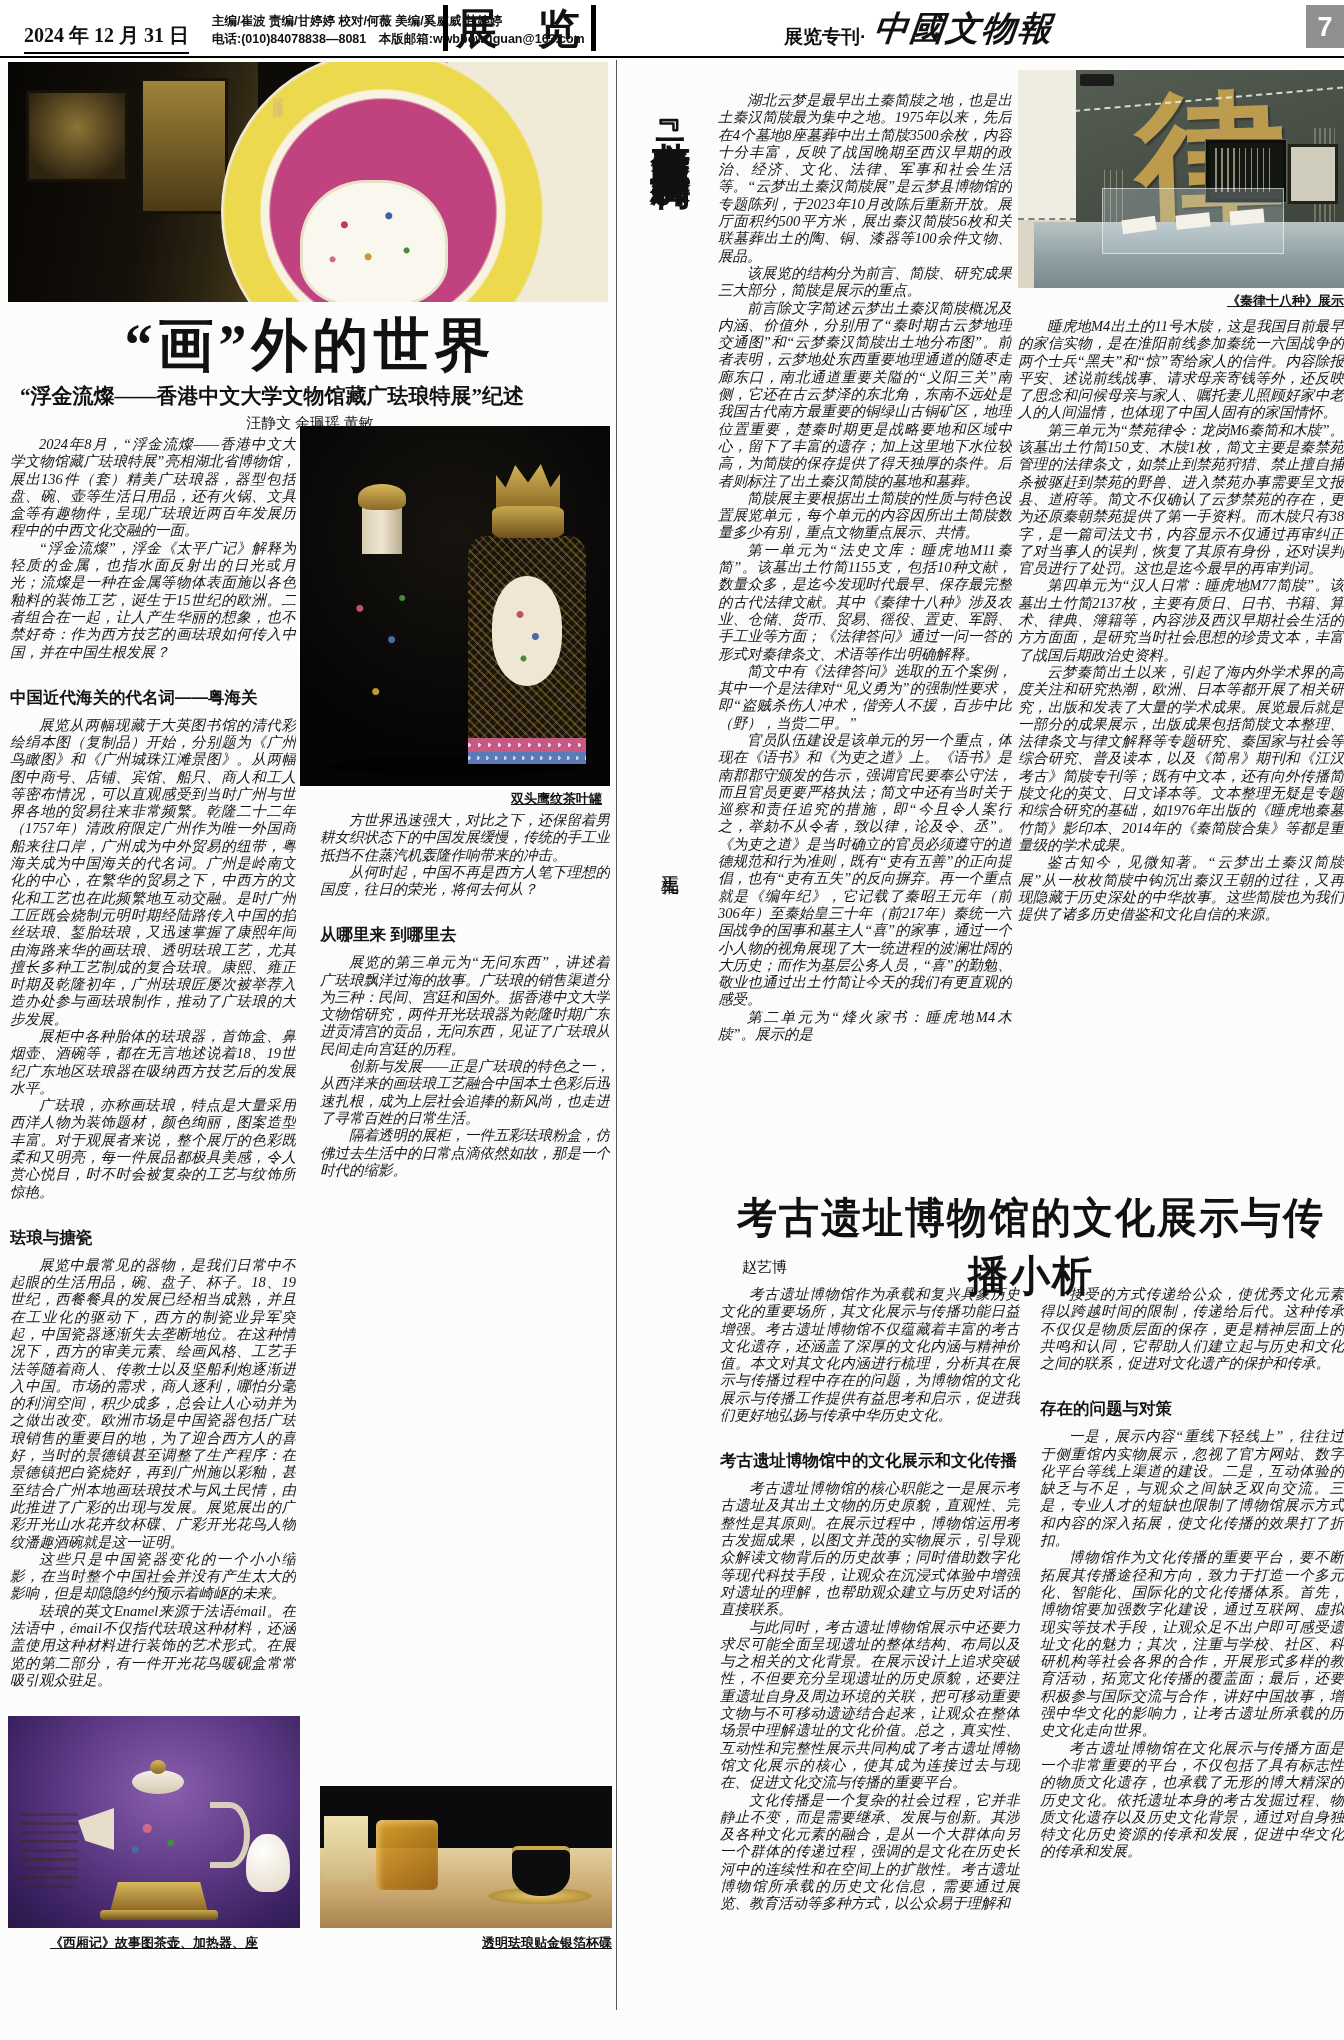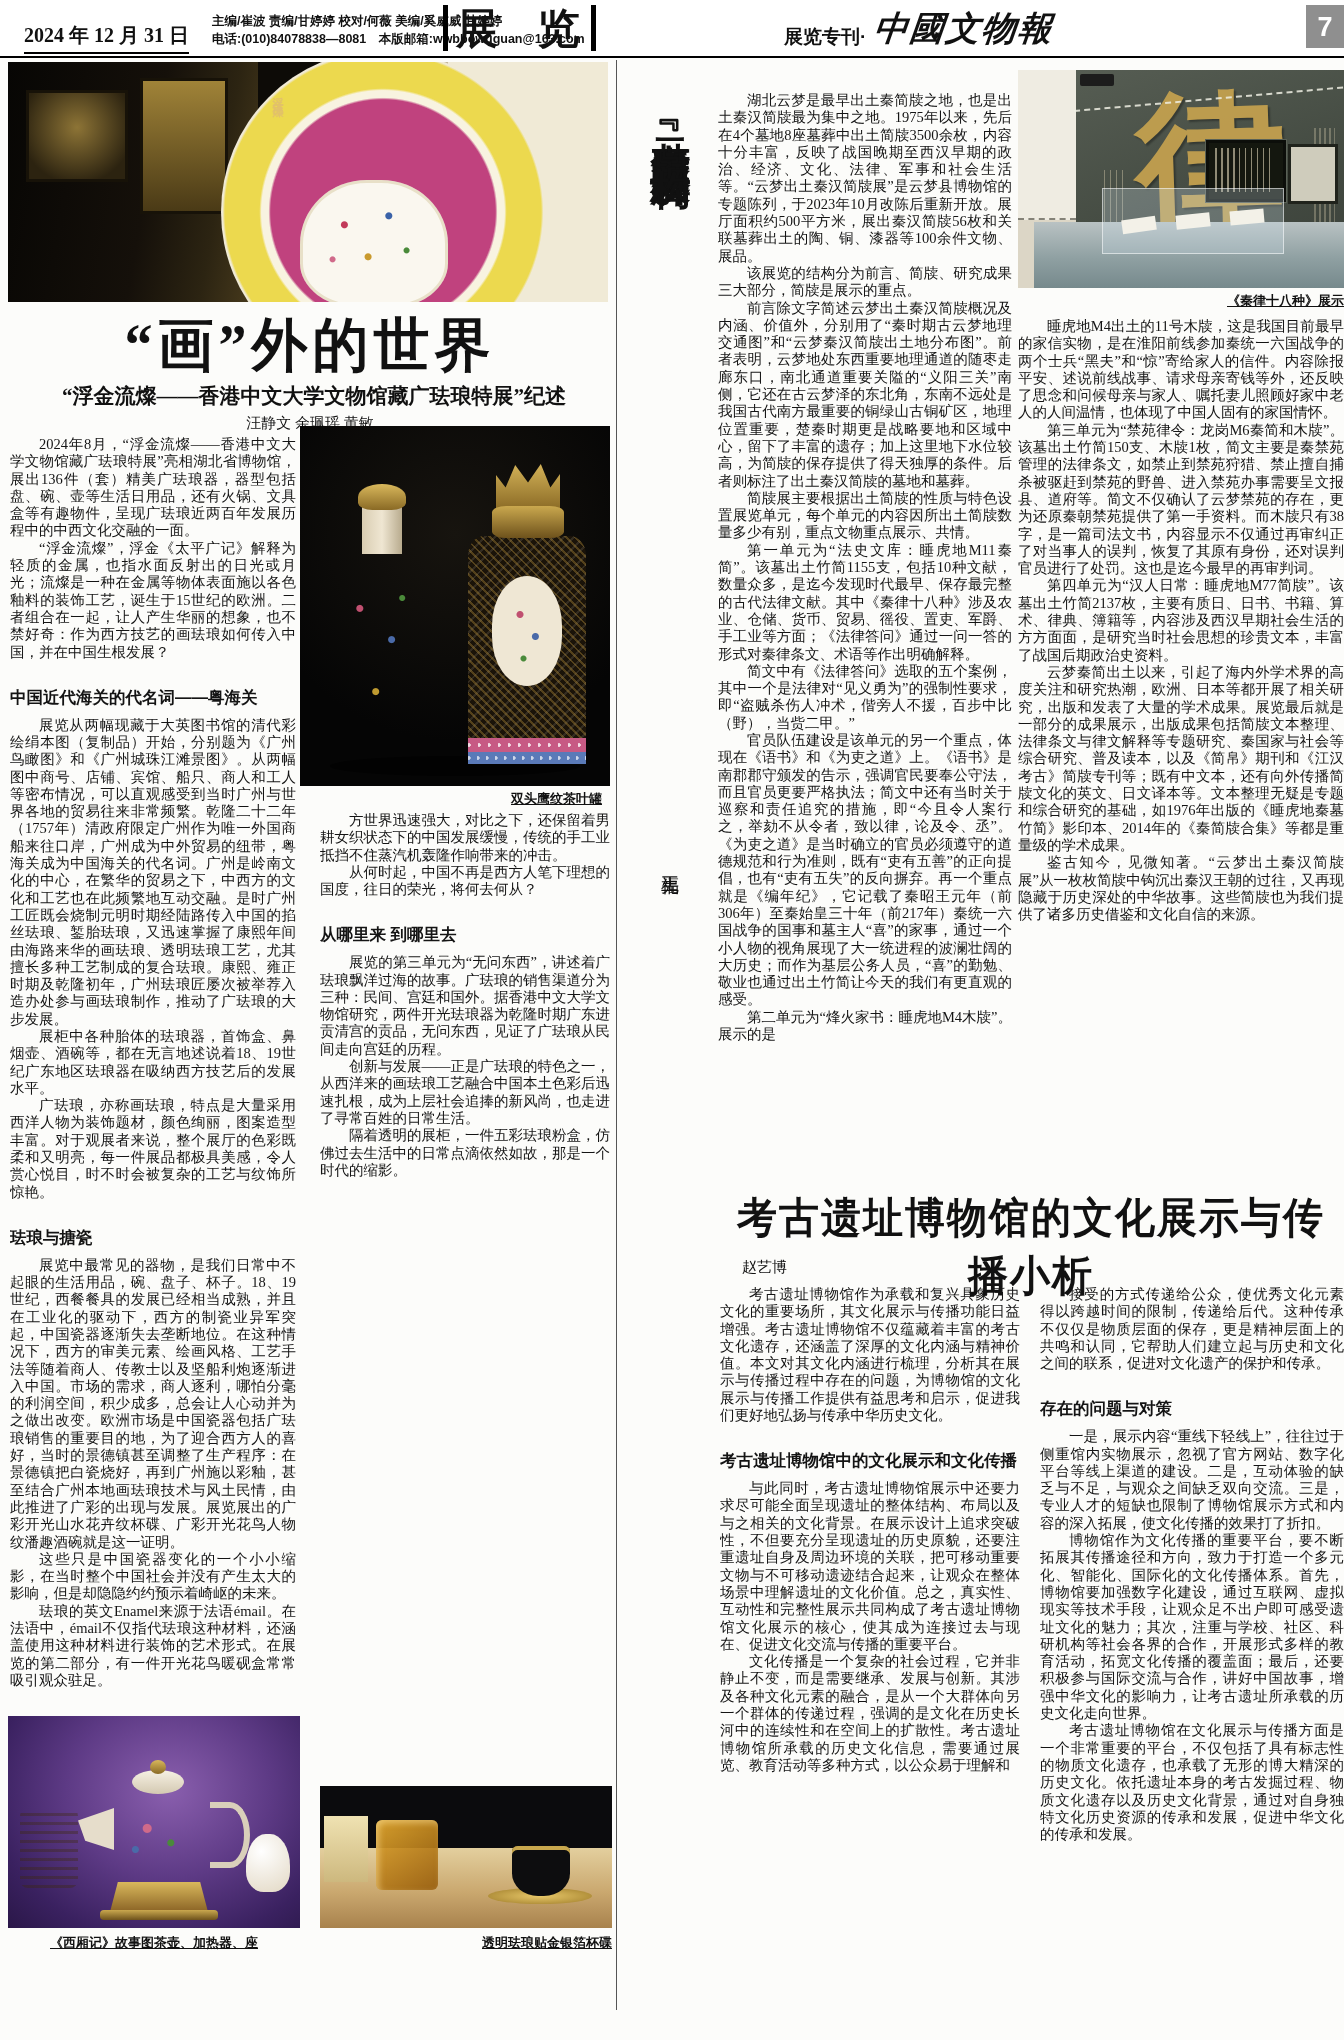--- a/index.html
+++ b/index.html
@@ -12,27 +12,27 @@
   .staff{left:212px;top:12px;font:700 12.5px "Liberation Sans",sans-serif;line-height:18px;white-space:nowrap;}
   .secbar{width:5px;height:46px;background:#000;top:5px;}
   .section{left:456px;top:1px;font:900 42px "Liberation Sans",sans-serif;letter-spacing:14px;white-space:nowrap;}
   .edlabel{left:784px;top:24px;font:600 19px "Liberation Sans",sans-serif;}
   .masthead{left:874px;top:6px;font:italic 900 34px "Liberation Serif",serif;transform:skewX(-6deg);letter-spacing:2px;}
   .pagenum{left:1306px;top:5px;width:38px;height:43px;background:#8f8f8f;color:#fff;
            font:700 27px "Liberation Sans",sans-serif;text-align:center;line-height:44px;}
   
   .col{position:absolute;overflow:hidden;font:14.5px/17.3px "Liberation Serif","DejaVu Serif",serif;
        text-align:justify;color:#141414;}
-  .col p{margin:0;text-indent:2em;}
+  .col p{margin:0;text-indent:2em;font-style:italic;}
   .col h4.subhead{font:700 16.5px/1.2 "Liberation Sans",sans-serif;margin:27px 0 9px;text-indent:0;}
   .cap{position:absolute;font:600 13px "Liberation Sans",sans-serif;color:#111;text-decoration:underline;}
   
   #la-title{left:8px;top:308px;width:604px;text-align:center;font:900 56px "Liberation Serif",serif;
             letter-spacing:5px;transform:scaleY(1.04);}
-  #la-sub{left:12px;top:382px;width:604px;text-align:center;font:600 21px "Liberation Serif",serif;}
+  #la-sub{left:20px;top:382px;width:604px;font:600 21px "Liberation Serif",serif;}
   #la-by{left:8px;top:414px;width:604px;text-align:center;font:400 15px "Liberation Serif",serif;}
   
   #ph-hall{left:8px;top:62px;width:600px;height:240px;background:#0b0906;overflow:hidden;}
   .hall-left{left:0;top:0;width:250px;height:240px;
      background:linear-gradient(100deg,#070604,#15100a 55%,#2c2412 80%,#4a3c1d 100%);}
   .hframe1{left:18px;top:28px;width:96px;height:86px;border:3px solid #171208;
      background:radial-gradient(circle at 50% 40%,#8d7436,#2c2310 80%);}
   .hframe2{left:132px;top:16px;width:82px;height:130px;border:3px solid #171208;
      background:linear-gradient(#a08338,#4a3a16);}
   .hall-mid{left:250px;top:0;width:190px;height:240px;
@@ -291,20 +291,21 @@
       <p>云梦秦简出土以来，引起了海内外学术界的高度关注和研究热潮，欧洲、日本等都开展了相关研究，出版和发表了大量的学术成果。展览最后就是一部分的成果展示，出版成果包括简牍文本整理、法律条文与律文解释等专题研究、秦国家与社会等综合研究、普及读本，以及《简帛》期刊和《江汉考古》简牍专刊等；既有中文本，还有向外传播简牍文化的英文、日文译本等。文本整理无疑是专题和综合研究的基础，如1976年出版的《睡虎地秦墓竹简》影印本、2014年的《秦简牍合集》等都是重量级的学术成果。</p>
       <p>鉴古知今，见微知著。“云梦出土秦汉简牍展”从一枚枚简牍中钩沉出秦汉王朝的过往，又再现隐藏于历史深处的中华故事。这些简牍也为我们提供了诸多历史借鉴和文化自信的来源。</p>
     </div>
 
   <div id="btitle" class="abs">考古遗址博物馆的文化展示与传播小析</div>
   <div id="bauthor" class="abs">赵艺博</div>
 
   <div class="col" style="left:720px;top:1286px;width:300px;height:722px">
       <p>考古遗址博物馆作为承载和复兴具象历史文化的重要场所，其文化展示与传播功能日益增强。考古遗址博物馆不仅蕴藏着丰富的考古文化遗存，还涵盖了深厚的文化内涵与精神价值。本文对其文化内涵进行梳理，分析其在展示与传播过程中存在的问题，为博物馆的文化展示与传播工作提供有益思考和启示，促进我们更好地弘扬与传承中华历史文化。</p>
       <h4 class="subhead">考古遗址博物馆中的文化展示和文化传播</h4>
+      <p>考古遗址博物馆的核心职能之一是展示考古遗址及其出土文物的历史原貌，直观性、完整性是其原则。在展示过程中，博物馆运用考古发掘成果，以图文并茂的实物展示，引导观众解读文物背后的历史故事；同时借助数字化等现代科技手段，让观众在沉浸式体验中增强对遗址的理解，也帮助观众建立与历史对话的直接联系。</p>
       <p>与此同时，考古遗址博物馆展示中还要力求尽可能全面呈现遗址的整体结构、布局以及与之相关的文化背景。在展示设计上追求突破性，不但要充分呈现遗址的历史原貌，还要注重遗址自身及周边环境的关联，把可移动重要文物与不可移动遗迹结合起来，让观众在整体场景中理解遗址的文化价值。总之，真实性、互动性和完整性展示共同构成了考古遗址博物馆文化展示的核心，使其成为连接过去与现在、促进文化交流与传播的重要平台。</p>
       <p>文化传播是一个复杂的社会过程，它并非静止不变，而是需要继承、发展与创新。其涉及各种文化元素的融合，是从一个大群体向另一个群体的传递过程，强调的是文化在历史长河中的连续性和在空间上的扩散性。考古遗址博物馆所承载的历史文化信息，需要通过展览、教育活动等多种方式，以公众易于理解和</p>
     </div>
   <div class="col" style="left:1040px;top:1286px;width:304px;height:722px">
       <p>接受的方式传递给公众，使优秀文化元素得以跨越时间的限制，传递给后代。这种传承不仅仅是物质层面的保存，更是精神层面上的共鸣和认同，它帮助人们建立起与历史和文化之间的联系，促进对文化遗产的保护和传承。</p>
       <h4 class="subhead">存在的问题与对策</h4>
       <p>一是，展示内容“重线下轻线上”，往往过于侧重馆内实物展示，忽视了官方网站、数字化平台等线上渠道的建设。二是，互动体验的缺乏与不足，与观众之间缺乏双向交流。三是，专业人才的短缺也限制了博物馆展示方式和内容的深入拓展，使文化传播的效果打了折扣。</p>
       <p>博物馆作为文化传播的重要平台，要不断拓展其传播途径和方向，致力于打造一个多元化、智能化、国际化的文化传播体系。首先，博物馆要加强数字化建设，通过互联网、虚拟现实等技术手段，让观众足不出户即可感受遗址文化的魅力；其次，注重与学校、社区、科研机构等社会各界的合作，开展形式多样的教育活动，拓宽文化传播的覆盖面；最后，还要积极参与国际交流与合作，讲好中国故事，增强中华文化的影响力，让考古遗址所承载的历史文化走向世界。</p>
       <p>考古遗址博物馆在文化展示与传播方面是一个非常重要的平台，不仅包括了具有标志性的物质文化遗存，也承载了无形的博大精深的历史文化。依托遗址本身的考古发掘过程、物质文化遗存以及历史文化背景，通过对自身独特文化历史资源的传承和发展，促进中华文化的传承和发展。</p>
     </div>

